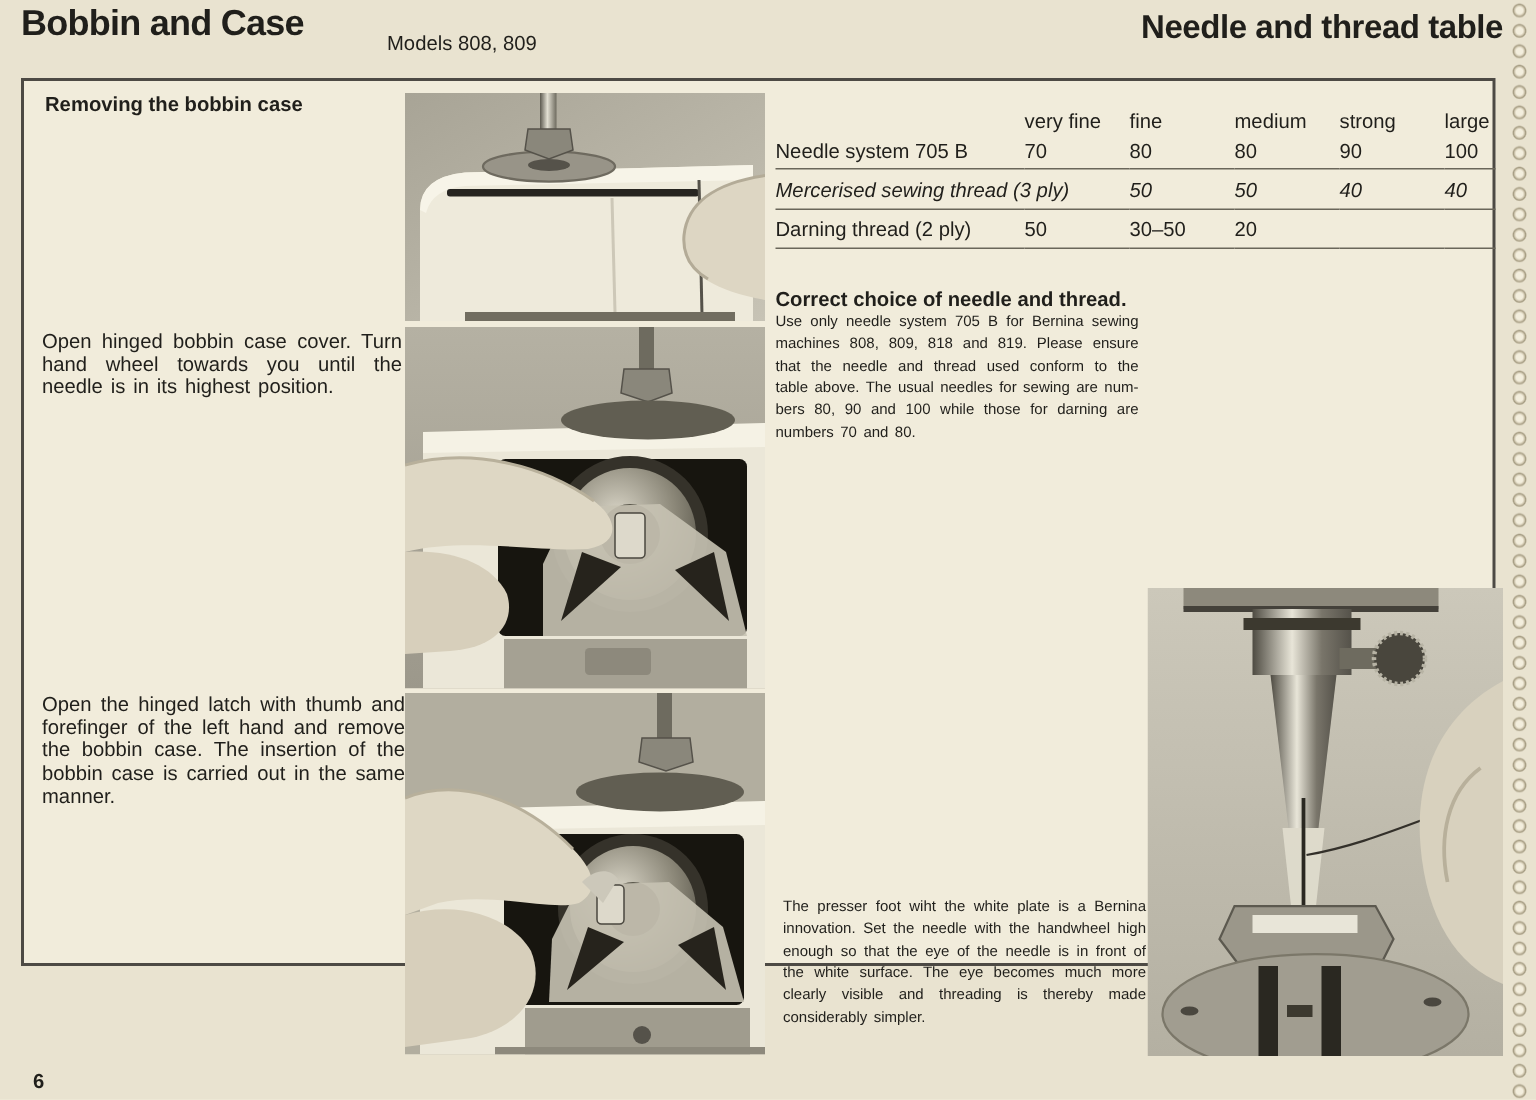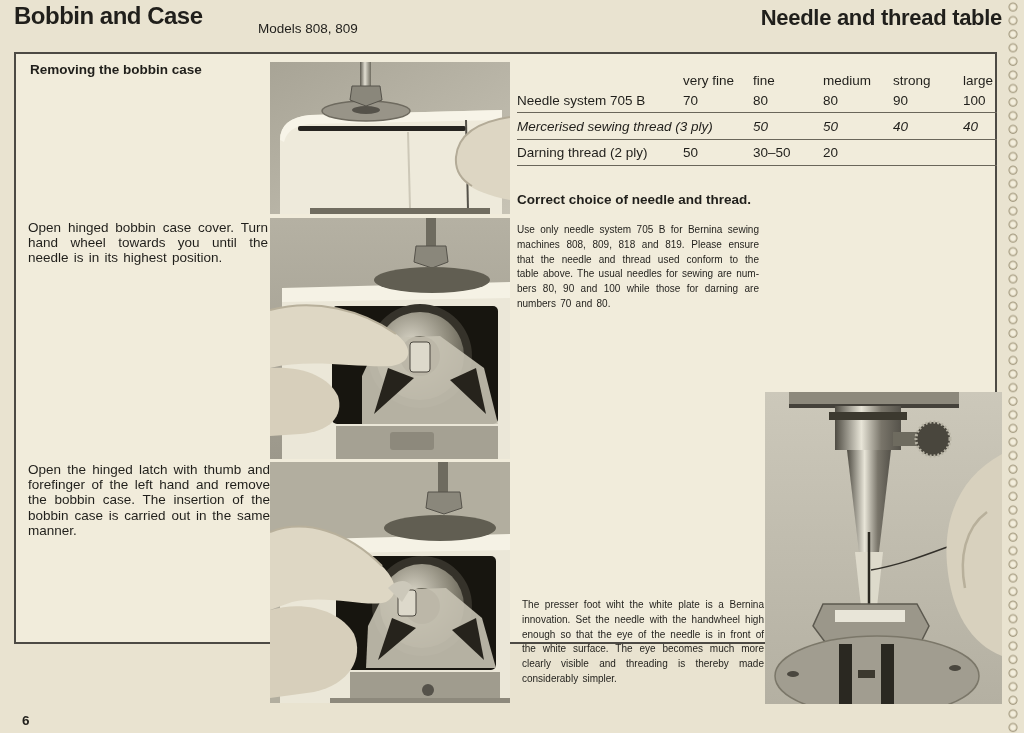--- a/index.html
+++ b/index.html
@@ -35,21 +35,21 @@
     position:absolute; left:14px; top:8px;
     font-size:13.5px; font-weight:bold;
   }
   .para {
     position:absolute; font-size:13.5px; line-height:15.2px;
     text-align:justify; word-spacing:1.5px;
   }
   .para1 { left:12px; top:166px; width:240px; }
   .para2 { left:12px; top:408px; width:242px; }
   .choice-block { position:absolute; left:501px; top:138px; width:242px; }
-  .choice-heading { font-size:13.5px; font-weight:bold; margin-bottom:16px; }
+  .choice-heading { font-size:13.5px; font-weight:bold; margin-bottom:1px; }
   .choice-body, .presser-body {
     font-size:10px; line-height:14.8px; text-align:justify; word-spacing:1.5px;
   }
   .presser-block { position:absolute; left:506px; top:544px; width:242px; }
   
   .needle-table {
     position:absolute; left:501px; top:14px; width:480px;
     border-collapse:collapse; table-layout:fixed;
     font-size:13.5px;
   }

